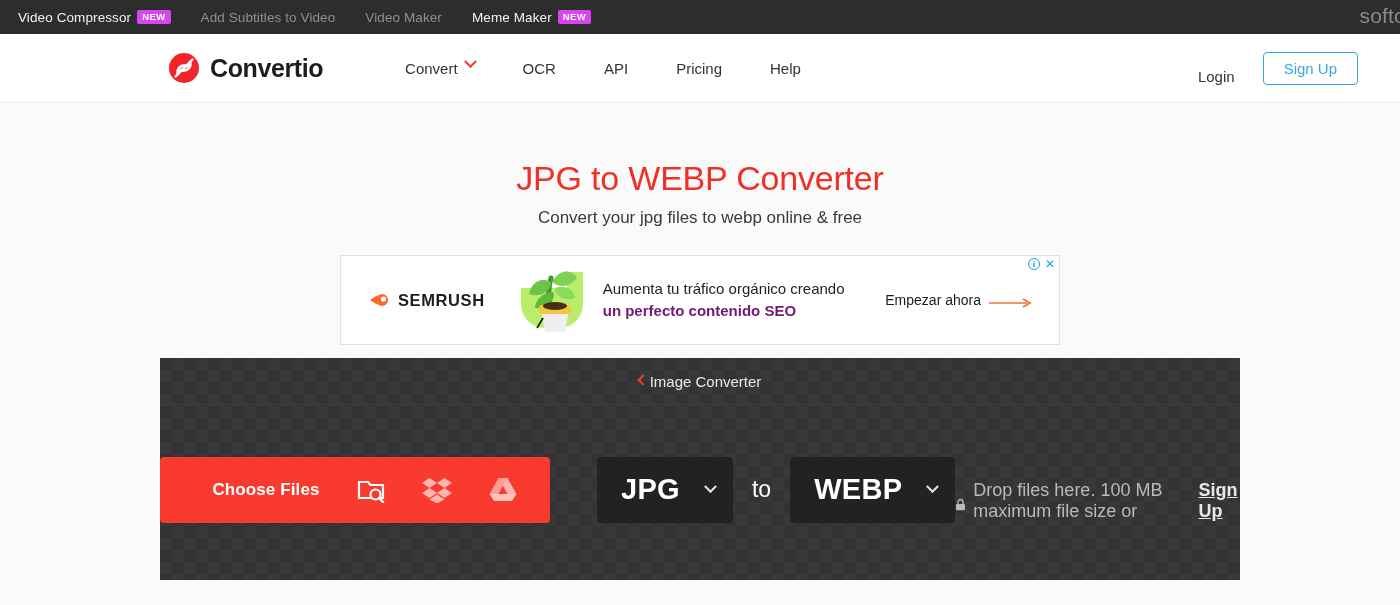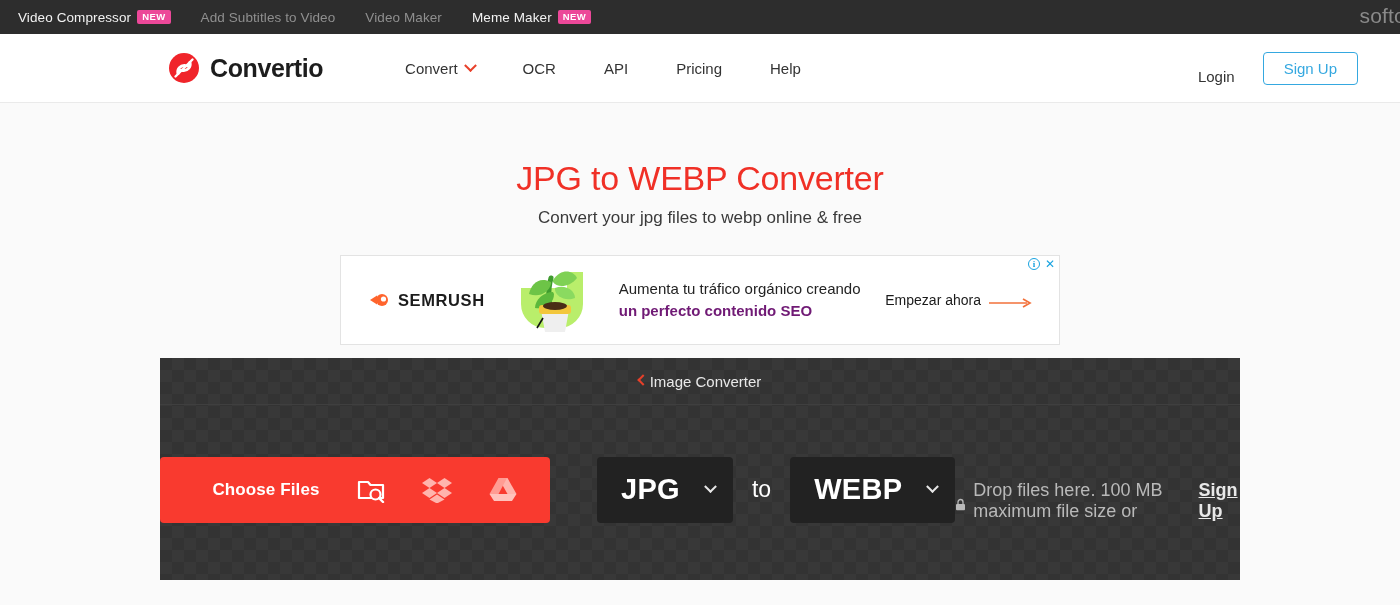--- a/index.html
+++ b/index.html
@@ -26,21 +26,21 @@
     align-items: flex-end;
     gap: 6px;
     margin-right: 30px;
     font-size: 13.5px;
     letter-spacing: .1px;
     white-space: nowrap;
   }
   .topbar-item.active { color: #f2f2f2; }
   .topbar-item.dim { color: #8f8f8f; }
   .new-badge {
-    background: #ec4899;
+    background: #d946ef;
     color: #fff;
     font-size: 9.5px;
     font-weight: bold;
     letter-spacing: .4px;
     padding: 2px 5px 1px 5px;
     border-radius: 2px;
     line-height: 1.1;
     position: relative;
     top: -1px;
   }
@@ -79,21 +79,21 @@
     display: flex;
     align-items: center;
     margin-left: 58px;
     gap: 0;
   }
   .nav-item {
     font-size: 15px;
     color: #333;
     padding: 0 24px;
     display: flex;
-    align-items: center;
+    align-items: flex-start;
     gap: 8px;
     white-space: nowrap;
   }
   .chev-red {
     width: 9px; height: 9px;
     border-right: 2px solid #e8402a;
     border-bottom: 2px solid #e8402a;
     transform: rotate(45deg) translate(-2px,-2px);
   }
   .header-right {
@@ -161,21 +161,21 @@
   .semrush {
     display: flex; align-items: center; gap: 7px;
     margin-left: 28px; flex: 0 0 auto;
   }
   .semrush-mark { width: 22px; height: 18px; }
   .semrush-text {
     font-size: 16.5px; font-weight: bold; color: #1c1c1c;
     letter-spacing: .6px;
   }
   .plant { width: 96px; height: 84px; margin-left: 22px; flex: 0 0 auto; }
-  .ad-copy { margin-left: 16px; line-height: 1.45; }
+  .ad-copy { line-height: 1.45; }
   .ad-line1 { font-size: 15px; color: #232323; }
   .ad-line2 { font-size: 15px; color: #701a75; font-weight: bold; }
   .ad-cta {
     margin-left: auto; margin-right: 26px;
     display: flex; align-items: center; gap: 8px;
     font-size: 14px; color: #1a1a1a;
   }
   .ad-arrow { width: 44px; height: 10px; }
 
   

